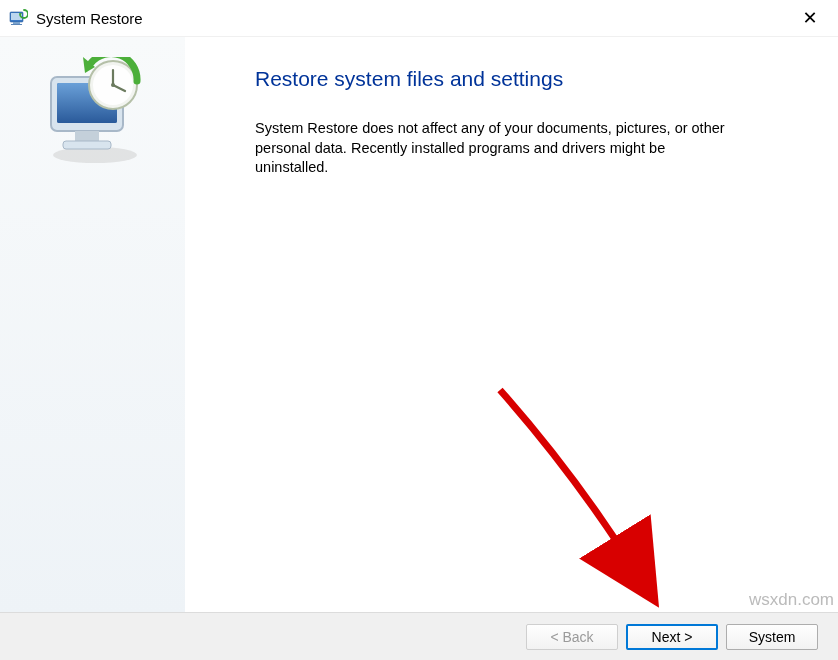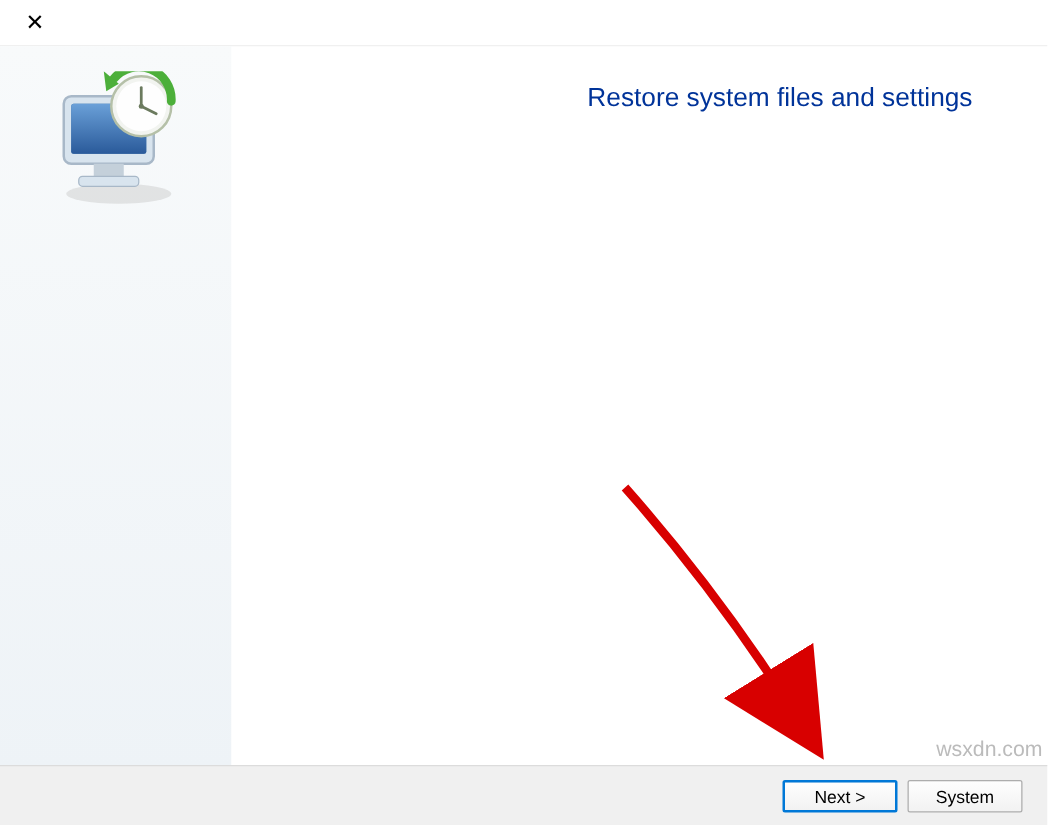--- a/index.html
+++ b/index.html
@@ -44,21 +44,20 @@
       background: linear-gradient(to bottom, #f8fafb 0%, #eef3f7 100%);
       padding: 20px 10px;
       display: flex;
       justify-content: center;
       align-items: flex-start;
     }
     .sidebar-image { width: 120px; height: 110px; }
     .main {
       flex: 1;
       padding: 30px 60px 20px 70px;
-      text-align: right;
     }
     .heading {
       font-size: 21px;
       color: #003399;
       font-weight: 400;
       margin-bottom: 28px;
     }
     .para {
       font-size: 14.5px;
       color: #000;
@@ -105,20 +104,33 @@
       font-size: 17px;
       color: #bbb;
       font-family: Arial, sans-serif;
       margin-top: 24px;
     }
   </style>
 </head>
 <body>
 
 <div class="titlebar">
+  <div class="titlebar-left">
+    <span class="title-icon">
+      <svg viewBox="0 0 20 20" width="20" height="20">
+        <rect x="2" y="4" width="13" height="10" rx="1" fill="#3a78c4" stroke="#2a5a9a" stroke-width="0.6"></rect>
+        <rect x="3" y="5" width="11" height="7" fill="#bcd6ee"></rect>
+        <rect x="5" y="14" width="7" height="2" fill="#7aa2cc"></rect>
+        <rect x="3" y="16" width="11" height="1" fill="#5b86b8"></rect>
+        <path d="M16 2 a4 4 0 1 1 -4 4" fill="none" stroke="#3aa53a" stroke-width="1.8" stroke-linecap="round"></path>
+        <polygon points="11.5,5 14,5 12.7,7.3" fill="#3aa53a"></polygon>
+      </svg>
+    </span>
+    <span class="title-text">System Restore</span>
+  </div>
   <button class="close-btn">✕</button>
 </div>
 
 <div class="content">
   <div class="sidebar">
     <span class="sidebar-image">
       <svg viewBox="0 0 120 110" width="120" height="110">
         <ellipse cx="62" cy="98" rx="42" ry="8" fill="#c8c8c8" opacity="0.45"></ellipse>
         <rect x="18" y="20" width="72" height="54" rx="6" fill="#d8e4ee" stroke="#a8b8c8" stroke-width="2"></rect>
         <rect x="24" y="26" width="60" height="40" rx="2" fill="#3a6fa8"></rect>
@@ -136,30 +148,32 @@
         <line x1="80" y1="28" x2="80" y2="13" stroke="#6b7a5e" stroke-width="2.2" stroke-linecap="round"></line>
         <line x1="80" y1="28" x2="92" y2="34" stroke="#6b7a5e" stroke-width="2.2" stroke-linecap="round"></line>
         <circle cx="80" cy="28" r="2" fill="#6b7a5e"></circle>
         <path d="M58 6 A26 26 0 0 1 104 24" fill="none" stroke="#4caf3a" stroke-width="7" stroke-linecap="round"></path>
         <polygon points="50,0 62,10 52,16" fill="#4caf3a"></polygon>
       </svg>
     </span>
   </div>
   <div class="main">
     <h1 class="heading">Restore system files and settings</h1>
+    <p class="para">System Restore does not affect any of your documents, pictures, or other personal data. Recently installed programs and drivers might be uninstalled.</p>
   </div>
 </div>
 
 <svg class="arrow" width="220" height="230">
   <defs>
     <marker id="ah" markerWidth="12" markerHeight="12" refX="9" refY="6" orient="auto">
       <polygon points="0,0 12,6 0,12" fill="#d80000"></polygon>
     </marker>
   </defs>
   <path d="M20 10 Q 100 100 168 210" stroke="#d80000" stroke-width="7" fill="none" marker-end="url(#ah)"></path>
 </svg>
 
 <div class="footer">
+  <button class="btn" disabled="">&lt; Back</button>
   <button class="btn highlight">Next &gt;</button>
   <button class="btn">System</button>
 </div>
 
 <div class="watermark">wsxdn.com</div>
 
 </body></html>

